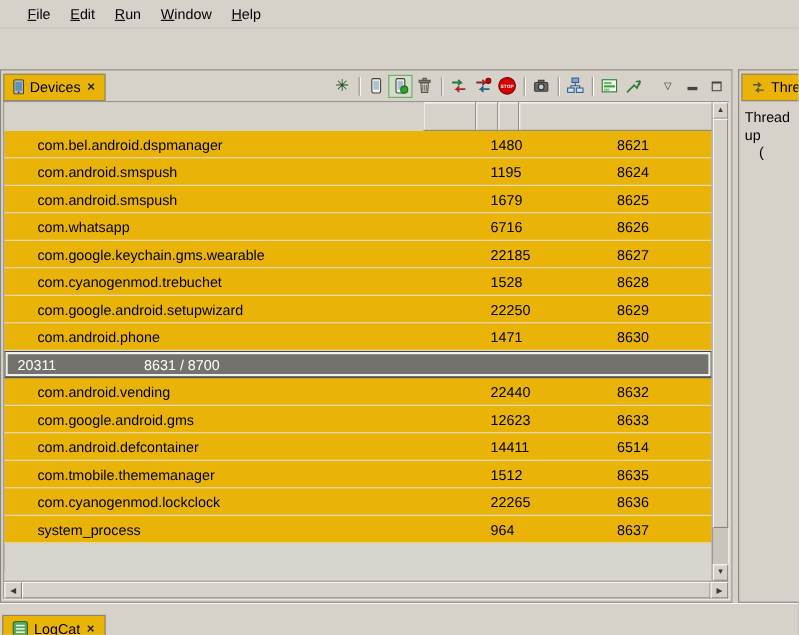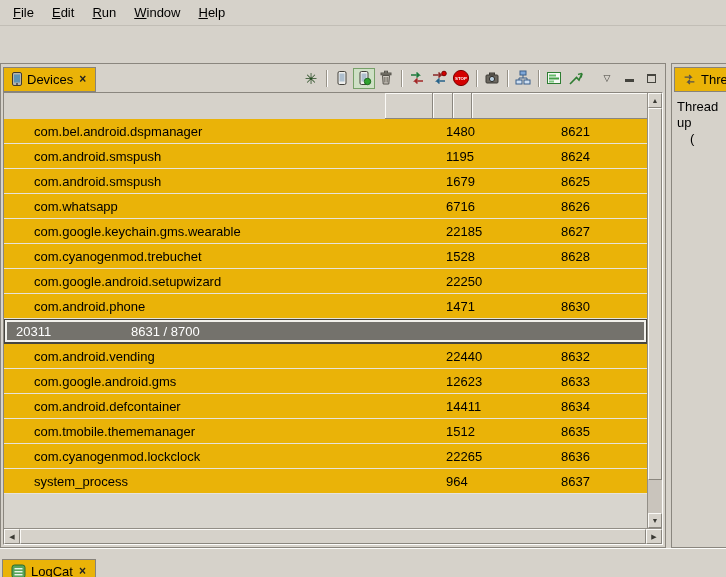--- a/index.html
+++ b/index.html
@@ -5,21 +5,21 @@
   * { margin:0; padding:0; box-sizing:border-box; }
   html,body { width:726px; height:577px; overflow:hidden; }
   body {
     font-family:"Liberation Sans", sans-serif;
     font-size:13px; color:#000;
     background:#d6d2ca;
   }
   
   .menubar {
     height:26px; display:flex; align-items:center;
-    padding-left:4px; background:#d6d2ca;
+    padding-left:16px; background:#d6d2ca;
     border-bottom:1px solid #c2beb6;
   }
   .menu-item { padding:3px 9px; cursor:default; white-space:nowrap; }
   .menu-item u { text-decoration:underline; }
   
   .toolbar-blank { height:37px; background:#d6d2ca; }
   
   .main { height:485px; display:flex; }
   .devices-panel {
     width:666px; display:flex; flex-direction:column;
@@ -304,20 +304,21 @@
     <div class="cell cell-pid">1528</div>
     <div class="cell cell-a"></div>
     <div class="cell cell-b"></div>
     <div class="cell cell-port">8628</div>
   </div>
               <div class="row">
     <div class="cell cell-name">com.google.android.setupwizard</div>
     <div class="cell cell-pid">22250</div>
     <div class="cell cell-a"></div>
     <div class="cell cell-b"></div>
+    <div class="cell cell-port">8629</div>
   </div>
               <div class="row">
     <div class="cell cell-name">com.android.phone</div>
     <div class="cell cell-pid">1471</div>
     <div class="cell cell-a"></div>
     <div class="cell cell-b"></div>
     <div class="cell cell-port">8630</div>
   </div>
               <div class="row selected">
     <div class="cell cell-pid">20311</div>
@@ -337,21 +338,21 @@
     <div class="cell cell-pid">12623</div>
     <div class="cell cell-a"></div>
     <div class="cell cell-b"></div>
     <div class="cell cell-port">8633</div>
   </div>
               <div class="row">
     <div class="cell cell-name">com.android.defcontainer</div>
     <div class="cell cell-pid">14411</div>
     <div class="cell cell-a"></div>
     <div class="cell cell-b"></div>
-    <div class="cell cell-port">8634</div>
+    <div class="cell cell-port">6514</div>
   </div>
               <div class="row">
     <div class="cell cell-name">com.tmobile.thememanager</div>
     <div class="cell cell-pid">1512</div>
     <div class="cell cell-a"></div>
     <div class="cell cell-b"></div>
     <div class="cell cell-port">8635</div>
   </div>
               <div class="row">
     <div class="cell cell-name">com.cyanogenmod.lockclock</div>

